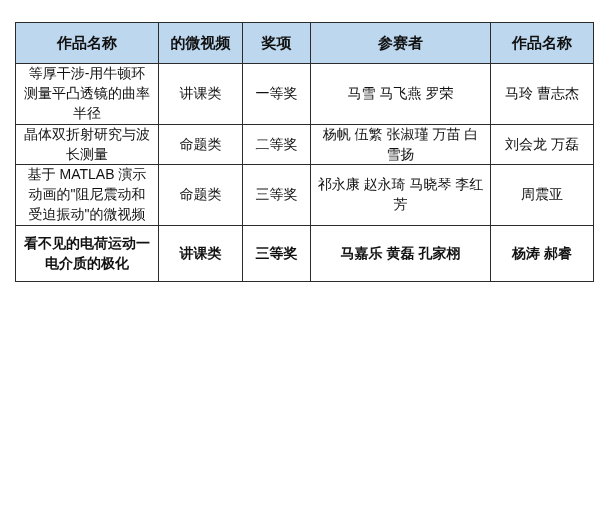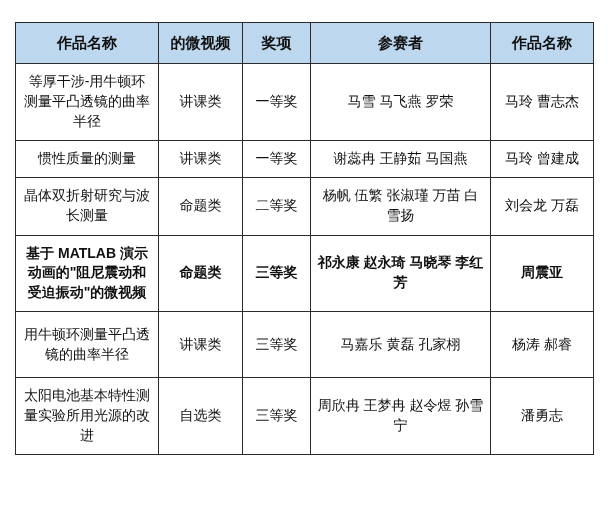--- a/index.html
+++ b/index.html
@@ -31,21 +31,21 @@
   }
   table {
     border-collapse: collapse;
     table-layout: fixed;
     width: 578px;
   }
   th, td {
     border: 1px solid var(--border);
     text-align: center;
     vertical-align: middle;
-    padding: 8px 6px;
+    padding: 0 6px;
     font-size: 14px;
     line-height: 1.42;
     color: var(--text);
     word-break: break-word;
   }
   thead tr { height: 41px; }
   th {
     background: var(--header-bg);
     font-weight: bold;
     font-size: 15px;
@@ -84,50 +84,36 @@
       </thead>
       <tbody id="table-body">
           <tr>
     <td>等厚干涉-用牛顿环测量平凸透镜的曲率半径</td>
     <td>讲课类</td>
     <td>一等奖</td>
     <td>马雪 马飞燕 罗荣</td>
     <td>马玲 曹志杰</td>
   </tr>
           <tr>
-    <td>惯性质量的测量</td>
-    <td>讲课类</td>
-    <td>一等奖</td>
-    <td>谢蕊冉 王静茹 马国燕</td>
-    <td>马玲 曾建成</td>
-  </tr>
-          <tr>
     <td>晶体双折射研究与波长测量</td>
     <td>命题类</td>
     <td>二等奖</td>
     <td>杨帆 伍繁 张淑瑾 万苗 白雪扬</td>
     <td>刘会龙 万磊</td>
   </tr>
           <tr>
     <td>基于 MATLAB 演示动画的"阻尼震动和受迫振动"的微视频</td>
     <td>命题类</td>
     <td>三等奖</td>
     <td>祁永康 赵永琦 马晓琴 李红芳</td>
     <td>周震亚</td>
   </tr>
           <tr>
-    <td>用牛顿环测量平凸透镜的曲率半径</td>
+    <td>看不见的电荷运动一电介质的极化</td>
     <td>讲课类</td>
     <td>三等奖</td>
     <td>马嘉乐 黄磊 孔家栩</td>
     <td>杨涛 郝睿</td>
-  </tr>
-          <tr>
-    <td>太阳电池基本特性测量实验所用光源的改进</td>
-    <td>自选类</td>
-    <td>三等奖</td>
-    <td>周欣冉 王梦冉 赵令煜 孙雪宁</td>
-    <td>潘勇志</td>
   </tr>
         </tbody>
     </table>
   </div>
 </div>
 
 </body></html>

